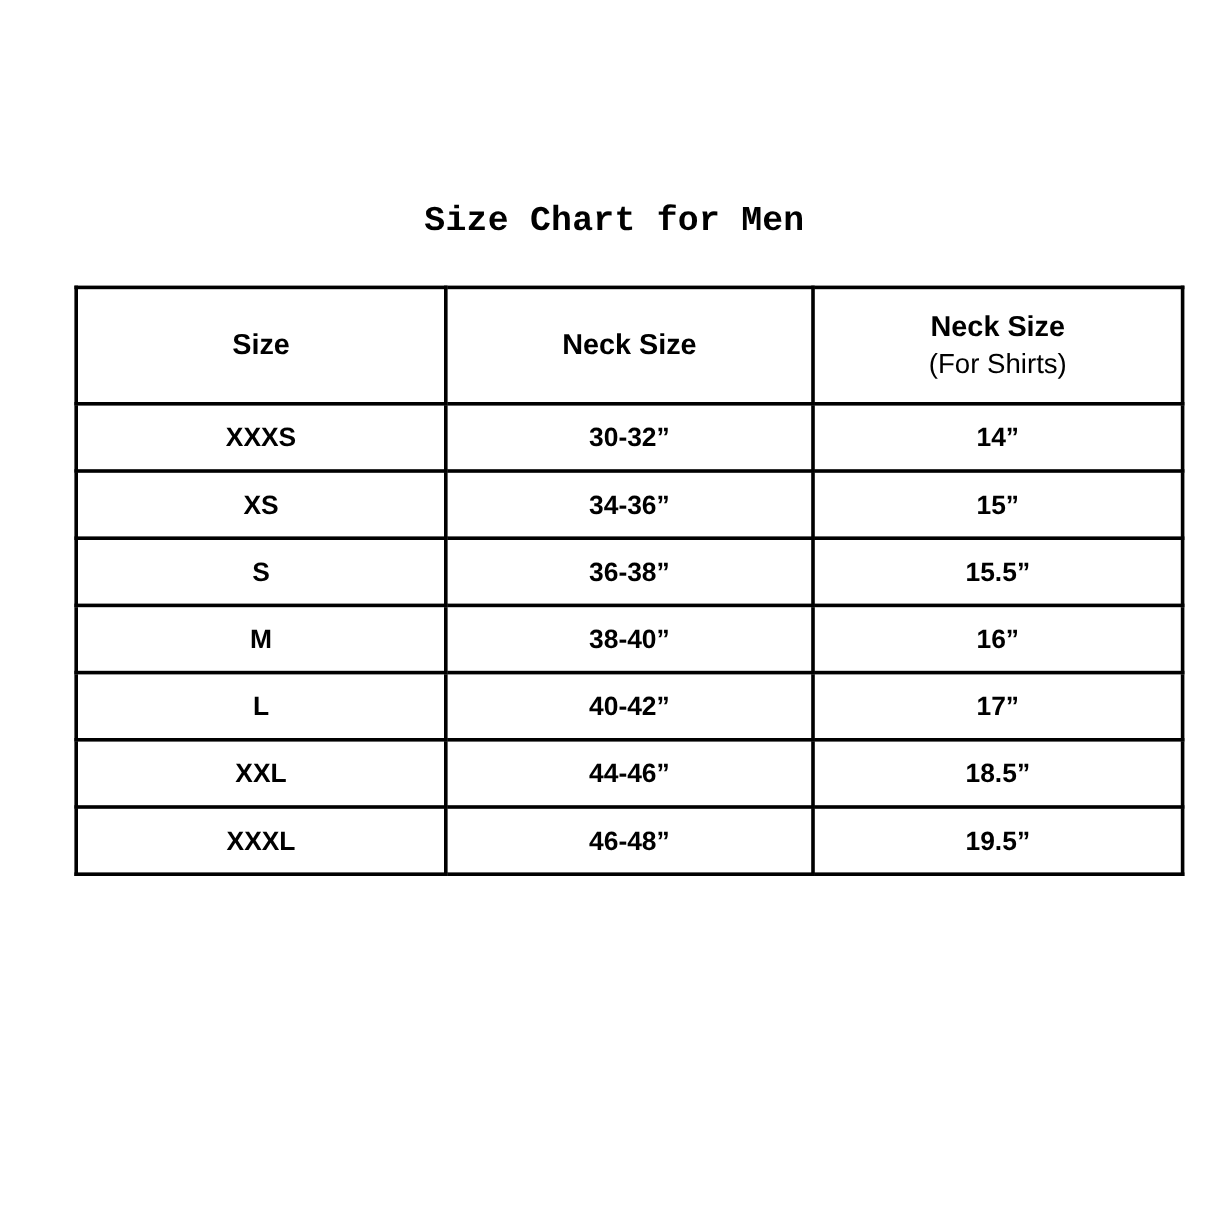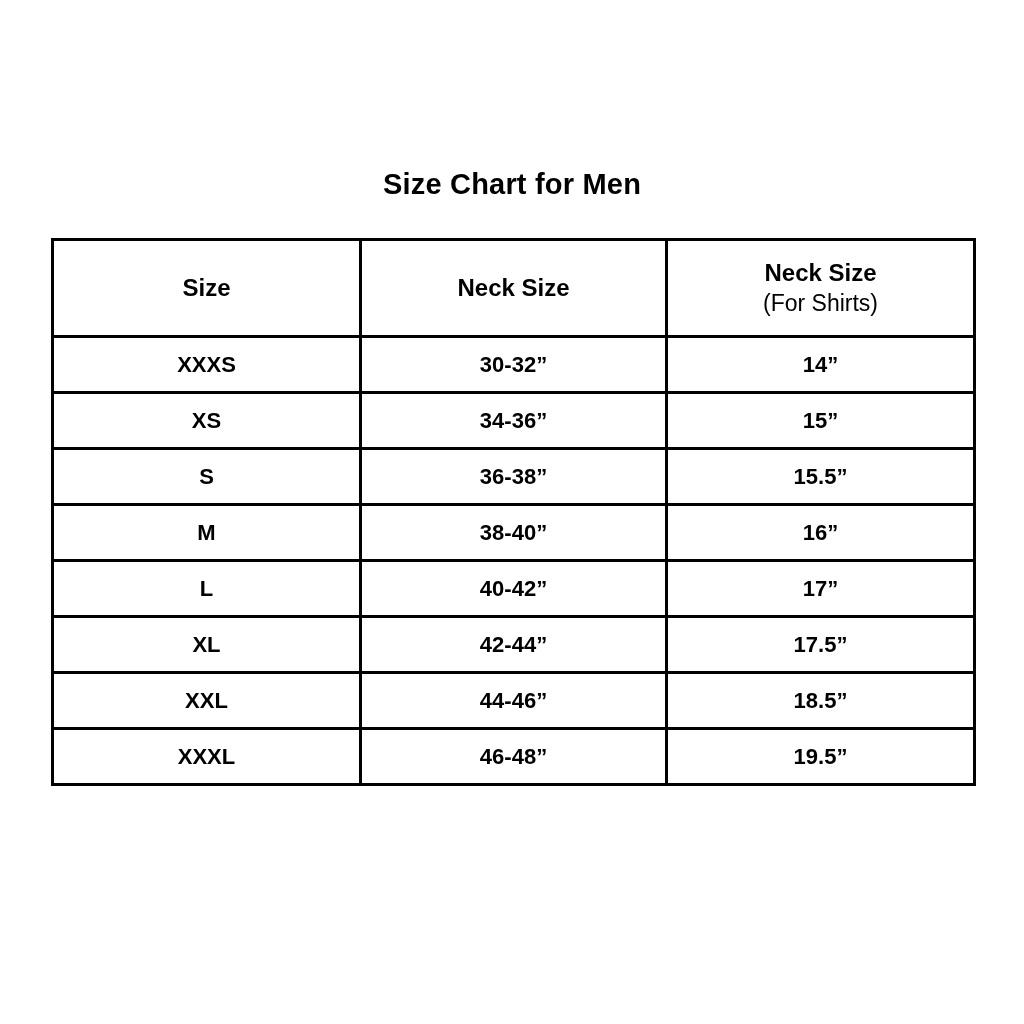--- a/index.html
+++ b/index.html
@@ -22,25 +22,26 @@
   }
   .chart-title {
     position: absolute;
     top: 168px;
     left: 0;
     width: 1024px;
     text-align: center;
     font-size: 29px;
     font-weight: bold;
     letter-spacing: 0.2px;
+    font-family: Liberation Mono, monospace;
   }
   .table-wrap {
     position: absolute;
     top: 238px;
-    left: 51px;
+    left: 62px;
     width: 922px;
   }
   table.size-table {
     border-collapse: collapse;
     width: 922px;
     table-layout: fixed;
   }
   table.size-table col.c1 { width: 308px; }
   table.size-table col.c2 { width: 306px; }
   table.size-table col.c3 { width: 308px; }
@@ -122,25 +123,20 @@
           <td class="size-cell">M</td>
           <td>38-40”</td>
           <td>16”</td>
         </tr>
         <tr>
           <td class="size-cell">L</td>
           <td>40-42”</td>
           <td>17”</td>
         </tr>
         <tr>
-          <td class="size-cell">XL</td>
-          <td>42-44”</td>
-          <td>17.5”</td>
-        </tr>
-        <tr>
           <td class="size-cell">XXL</td>
           <td>44-46”</td>
           <td>18.5”</td>
         </tr>
         <tr>
           <td class="size-cell">XXXL</td>
           <td>46-48”</td>
           <td>19.5”</td>
         </tr>
       </tbody>

